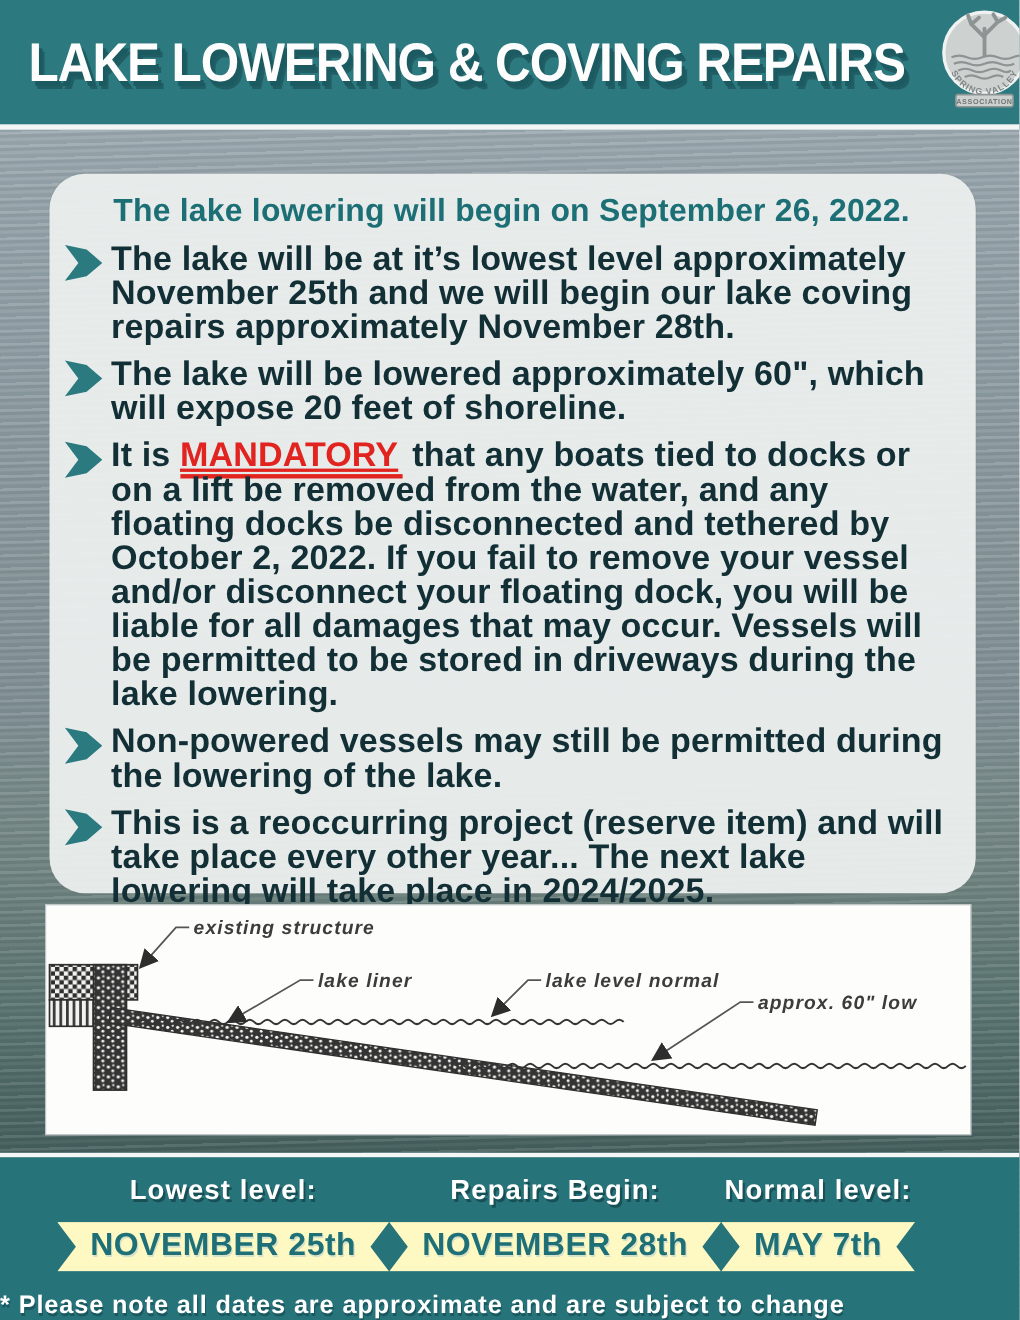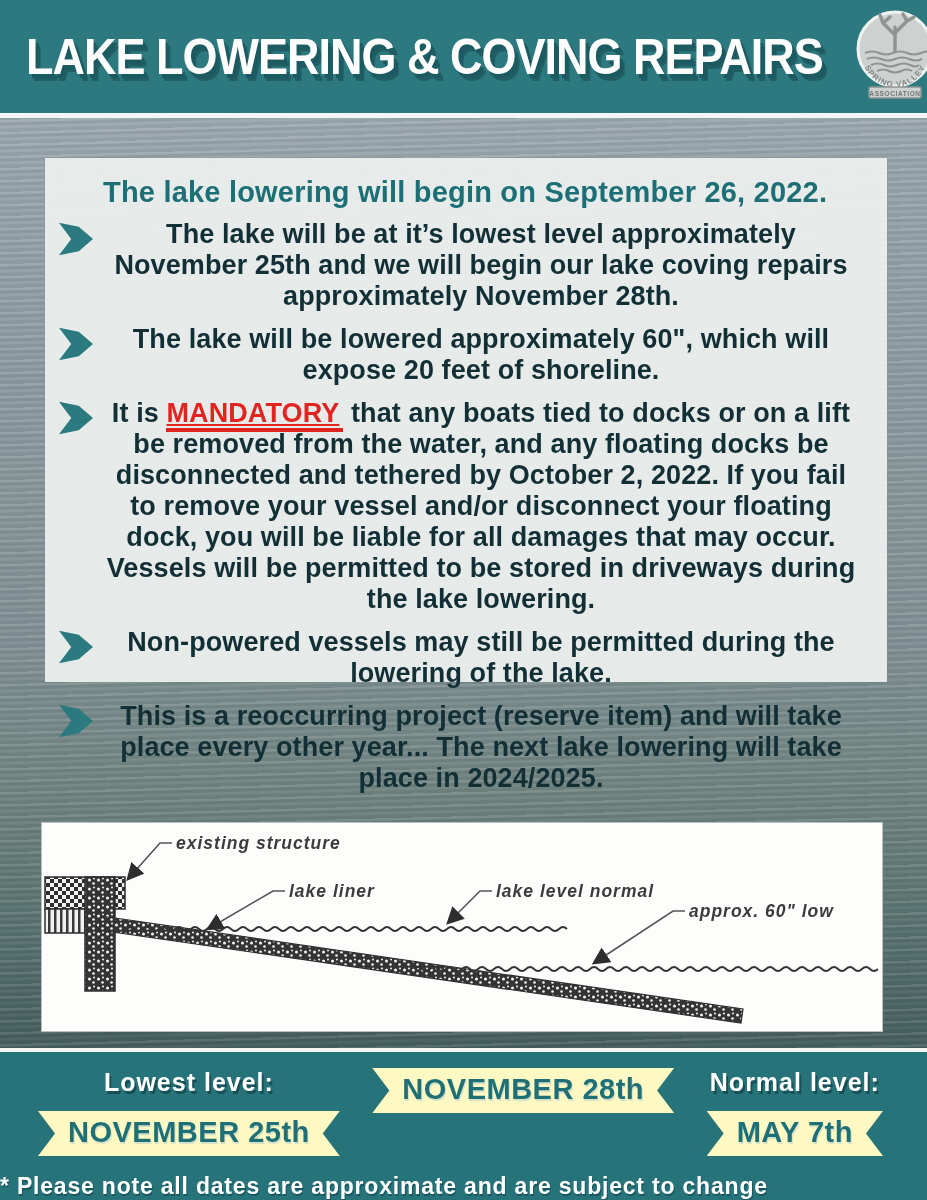--- a/index.html
+++ b/index.html
@@ -25,61 +25,62 @@
   }
   .title{
     color:#fdfdfd;font-size:45px;font-weight:700;letter-spacing:-1px;
     white-space:nowrap;transform:scaleY(1.10);transform-origin:left center;
     text-shadow:3px 4px 0 #1b5a60, 5px 7px 0 rgba(20,60,66,.45);
   }
   .logo{flex:0 0 auto;margin-right:4px;}
 
   
   .card-notice{
-    position:absolute;left:45px;top:158px;width:842px;height:524px;
+    position:absolute;left:45px;top:158px;width:842px;height:654px;
     background:rgba(233,237,236,.97);box-sizing:border-box;
     padding:16px 26px 10px 14px;
     box-shadow:0 0 0 1px rgba(120,130,130,.15);
+    border-radius:32px;
   }
   .notice-heading{
     color:#1d6f76;font-size:29px;font-weight:700;margin:2px 0 10px 44px;
     letter-spacing:.2px;
   }
   .bullet{display:flex;align-items:flex-start;margin:9px 0 12px 0;}
   .arrow-icon{
     flex:0 0 34px;width:34px;height:34px;margin:3px 8px 0 0;
     background:#2a7a80;
     clip-path:polygon(0% 2%, 58% 14%, 100% 50%, 58% 86%, 0% 98%, 36% 50%);
   }
   .bullet-text{
-    color:#132f36;font-size:27px;line-height:31px;font-weight:700;
+    color:#132f36;font-size:31px;line-height:31px;font-weight:700;
     letter-spacing:.1px;
-    text-align:center;
   }
   .mandatory{
     color:#e22420;border-bottom:4px solid #e22420;padding:0 4px 0 0;text-decoration:underline;
   }
 
   
   .card-diagram{
     position:absolute;left:41px;top:822px;width:842px;height:210px;
     background:#fdfdfc;border:1px solid #b9c0c0;box-sizing:border-box;font-style:italic;
   }
   .diagram-svg{display:block;width:840px;height:208px;}
   .dlabel{font-family:"Liberation Sans",sans-serif;font-size:17.5px;
     font-weight:700;fill:#3c3c3c;letter-spacing:1px;}
 
   
   .footer{
     position:absolute;left:0;top:1048px;width:927px;height:152px;
     background:#27737a;border-top:4px solid #f4f6f6;box-sizing:border-box;
   }
   .footer-row{
-    display:flex;justify-content:space-between;align-items:flex-start;
+    display:flex;align-items:flex-start;
     padding:16px 44px 0 38px;
+    margin-left:14px;
   }
   .fcol{display:flex;flex-direction:column;align-items:center;}
   .flabel{
     color:#ffffff;font-size:25px;font-weight:700;letter-spacing:1px;
     text-shadow:2px 3px 0 #184f55;margin-bottom:14px;
   }
   .ribbon{
     background:#fef9c3;color:#1f7076;font-size:29px;font-weight:700;
     letter-spacing:.5px;padding:5px 30px 7px 30px;white-space:nowrap;
     clip-path:polygon(0 0,100% 0,calc(100% - 17px) 50%,100% 100%,0 100%,17px 50%);
@@ -202,20 +203,21 @@
     </svg>
   </div>
 
   <div class="footer">
     <div class="footer-row">
       <div class="fcol">
         <div class="flabel">Lowest level:</div>
         <div class="ribbon">NOVEMBER 25th</div>
       </div>
       <div class="fcol">
+        <div class="flabel">Repairs Begin:</div>
         <div class="ribbon">NOVEMBER 28th</div>
       </div>
       <div class="fcol">
         <div class="flabel">Normal level:</div>
         <div class="ribbon">MAY 7th</div>
       </div>
     </div>
     <div class="fnote">* Please note all dates are approximate and are subject to change</div>
   </div>
 

